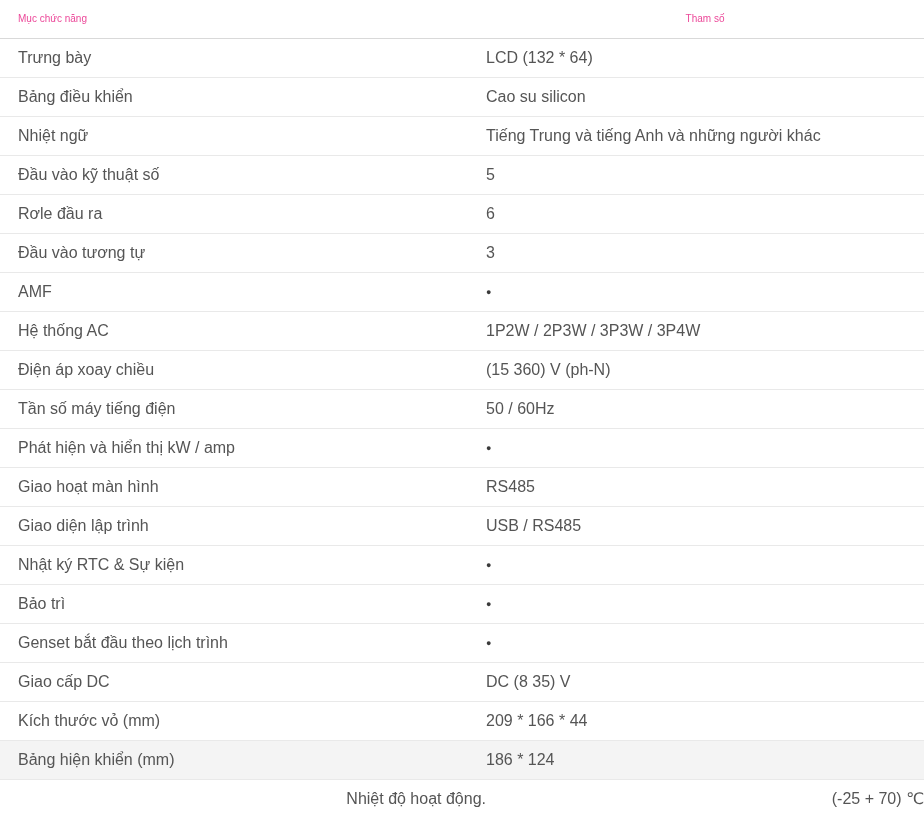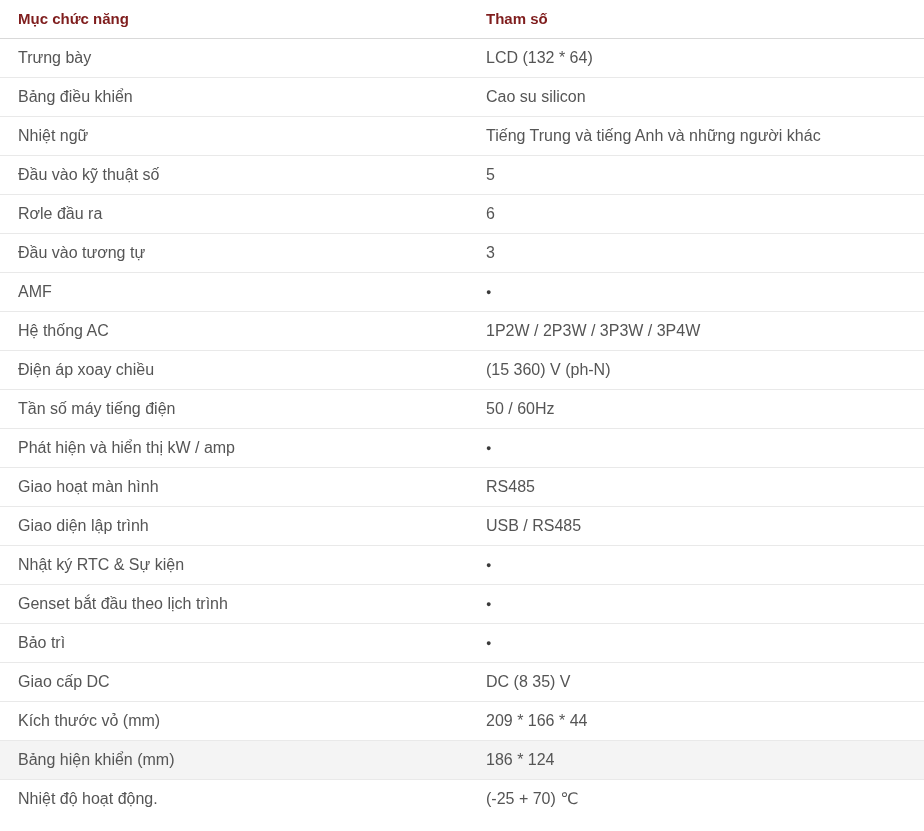--- a/index.html
+++ b/index.html
@@ -20,44 +20,44 @@
   }
   col.col-feature { width: 486px; }
   col.col-param   { width: 438px; }
 
   .spec-table th {
     box-sizing: border-box;
     height: 38px;
     padding: 0 0 0 18px;
     text-align: left;
     vertical-align: middle;
-    font-size: 15px;
-    font-weight: bold;
-    color: #7f1d1d;
+    font-size: 10px;
+    font-weight: normal;
+    color: #ec4899;
     border-bottom: 1px solid #d9d9d9;
     white-space: nowrap;
     overflow: hidden;
   }
-  .spec-table th.param-col { padding-left: 0; }
+  .spec-table th.param-col { padding-left: 0; text-align: center; }
 
   .spec-table td {
     box-sizing: border-box;
     height: 39px;
     padding: 0 0 0 18px;
     vertical-align: middle;
     font-size: 16px;
     font-weight: normal;
     color: #555555;
     border-bottom: 1px solid #e9e9e9;
     white-space: nowrap;
     overflow: hidden;
   }
   .spec-table td.param-cell { padding-left: 0; margin-top: 26px; }
 
-  .spec-table tr:last-child td { border-bottom: none; }
+  .spec-table tr:last-child td { border-bottom: none; text-align: right; }
 
   .spec-table tr.highlight td { background: #f4f4f4; }
 
   .spec-table td.bullet-cell { font-size: 9px; color: #3a3a3a; }
 </style>
 </head>
 <body>
 
 <table class="spec-table">
   <colgroup>
@@ -121,25 +121,25 @@
   </tr>
       <tr>
     <td>Giao diện lập trình</td>
     <td class="param-cell">USB / RS485</td>
   </tr>
       <tr>
     <td>Nhật ký RTC &amp; Sự kiện</td>
     <td class="param-cell bullet-cell">●</td>
   </tr>
       <tr>
-    <td>Genset bắt đầu theo lịch trình</td>
+    <td>Bảo trì</td>
     <td class="param-cell bullet-cell">●</td>
   </tr>
       <tr>
-    <td>Bảo trì</td>
+    <td>Genset bắt đầu theo lịch trình</td>
     <td class="param-cell bullet-cell">●</td>
   </tr>
       <tr>
     <td>Giao cấp DC</td>
     <td class="param-cell">DC (8 35) V</td>
   </tr>
       <tr>
     <td>Kích thước vỏ (mm)</td>
     <td class="param-cell">209 * 166 * 44</td>
   </tr>

